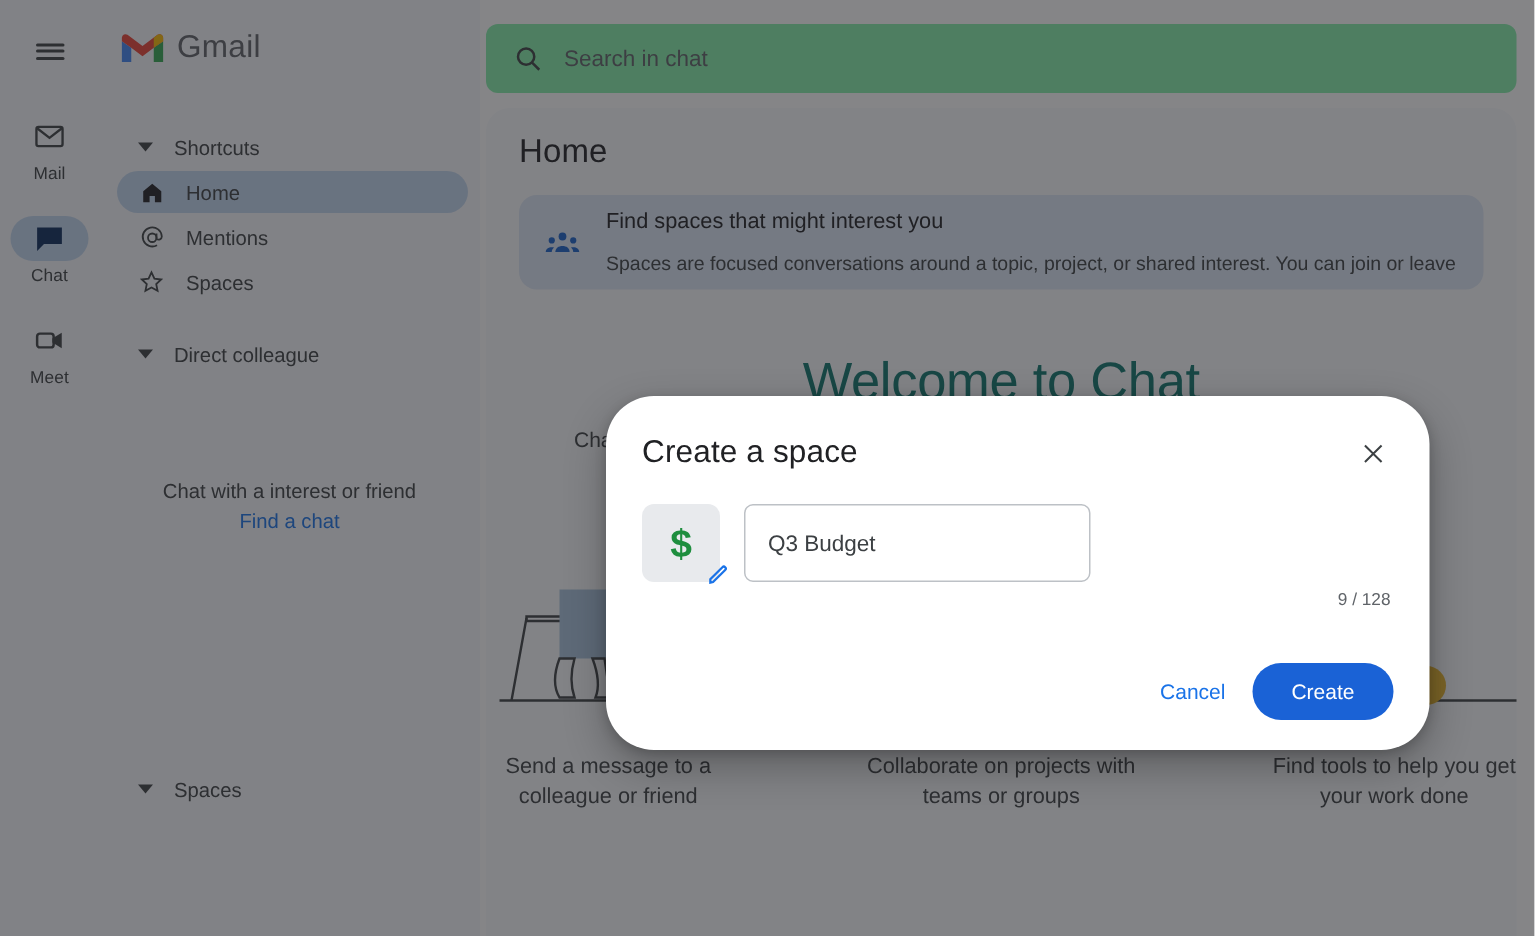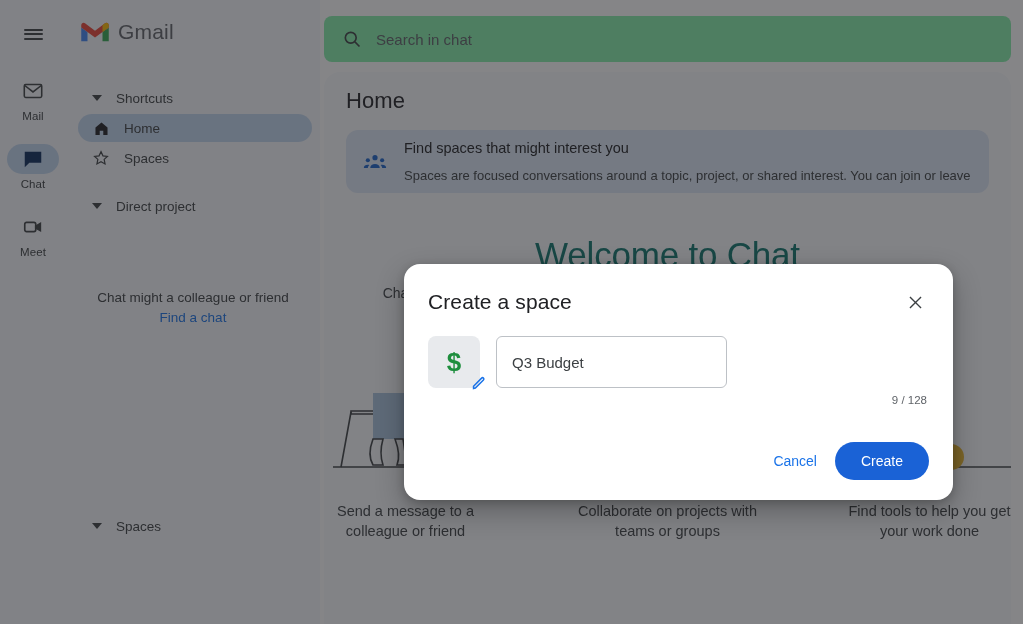--- a/index.html
+++ b/index.html
@@ -188,21 +188,21 @@
     position: absolute; inset: 0;
     background: rgba(32,33,36,.55);
   }
 
   
   #modal {
     position: absolute;
     left: 404px; top: 264px;
     width: 549px; height: 236px;
     background: #ffffff;
-    border-radius: 16px;
+    border-radius: 32px;
     box-shadow: 0 11px 28px rgba(0,0,0,.28), 0 2px 8px rgba(0,0,0,.18);
     padding: 24px 24px 0 24px;
   }
   .modal-head {
     display: flex; align-items: flex-start; justify-content: space-between;
   }
   .modal-title { font-size: 21px; color: #202124; letter-spacing: .1px; padding-top: 2px; }
   .close-btn {
     width: 28px; height: 28px;
     display: flex; align-items: center; justify-content: center;
@@ -338,39 +338,48 @@
 
         <div class="nav-item active">
           <span class="nav-ico">
             <svg width="17" height="17" viewBox="0 0 24 24">
                 <path d="M12 3.5 3.5 10.5V21h6v-6h5v6h6V10.5z" fill="#202124"></path>
               </svg>
           </span>
           <span class="nav-item-label">Home</span>
         </div>
 
+        <div class="nav-item">
+          <span class="nav-ico">
+            <svg width="17" height="17" viewBox="0 0 24 24" fill="none" stroke="#3c4043" stroke-width="1.7">
+              <circle cx="12" cy="12" r="4"></circle>
+              <path d="M16 8v5a3 3 0 0 0 5-2.2A9 9 0 1 0 16.5 19"></path>
+            </svg>
+          </span>
+          <span class="nav-item-label">Mentions</span>
+        </div>
 
         <div class="nav-item">
           <span class="nav-ico">
             <svg width="18" height="18" viewBox="0 0 24 24" fill="none" stroke="#3c4043" stroke-width="1.6">
               <path d="M12 3.5l2.6 5.6 6 .7-4.4 4.1 1.2 6-5.4-3-5.4 3 1.2-6L3.4 9.8l6-.7z"></path>
             </svg>
           </span>
           <span class="nav-item-label">Spaces</span>
         </div>
       </div>
 
       <div class="nav-section">
         <div class="nav-head">
           <span class="caret"></span>
-          <span class="nav-head-label">Direct project</span>
+          <span class="nav-head-label">Direct colleague</span>
         </div>
 
         <div class="empty-dm">
-          <div class="empty-dm-text">Chat might a colleague or friend</div>
+          <div class="empty-dm-text">Chat with a interest or friend</div>
           <span class="empty-dm-link">Find a chat</span>
         </div>
       </div>
 
       <div class="spaces-head">
         <span class="caret"></span>
         <span class="nav-head-label">Spaces</span>
       </div>
     </div>
 

